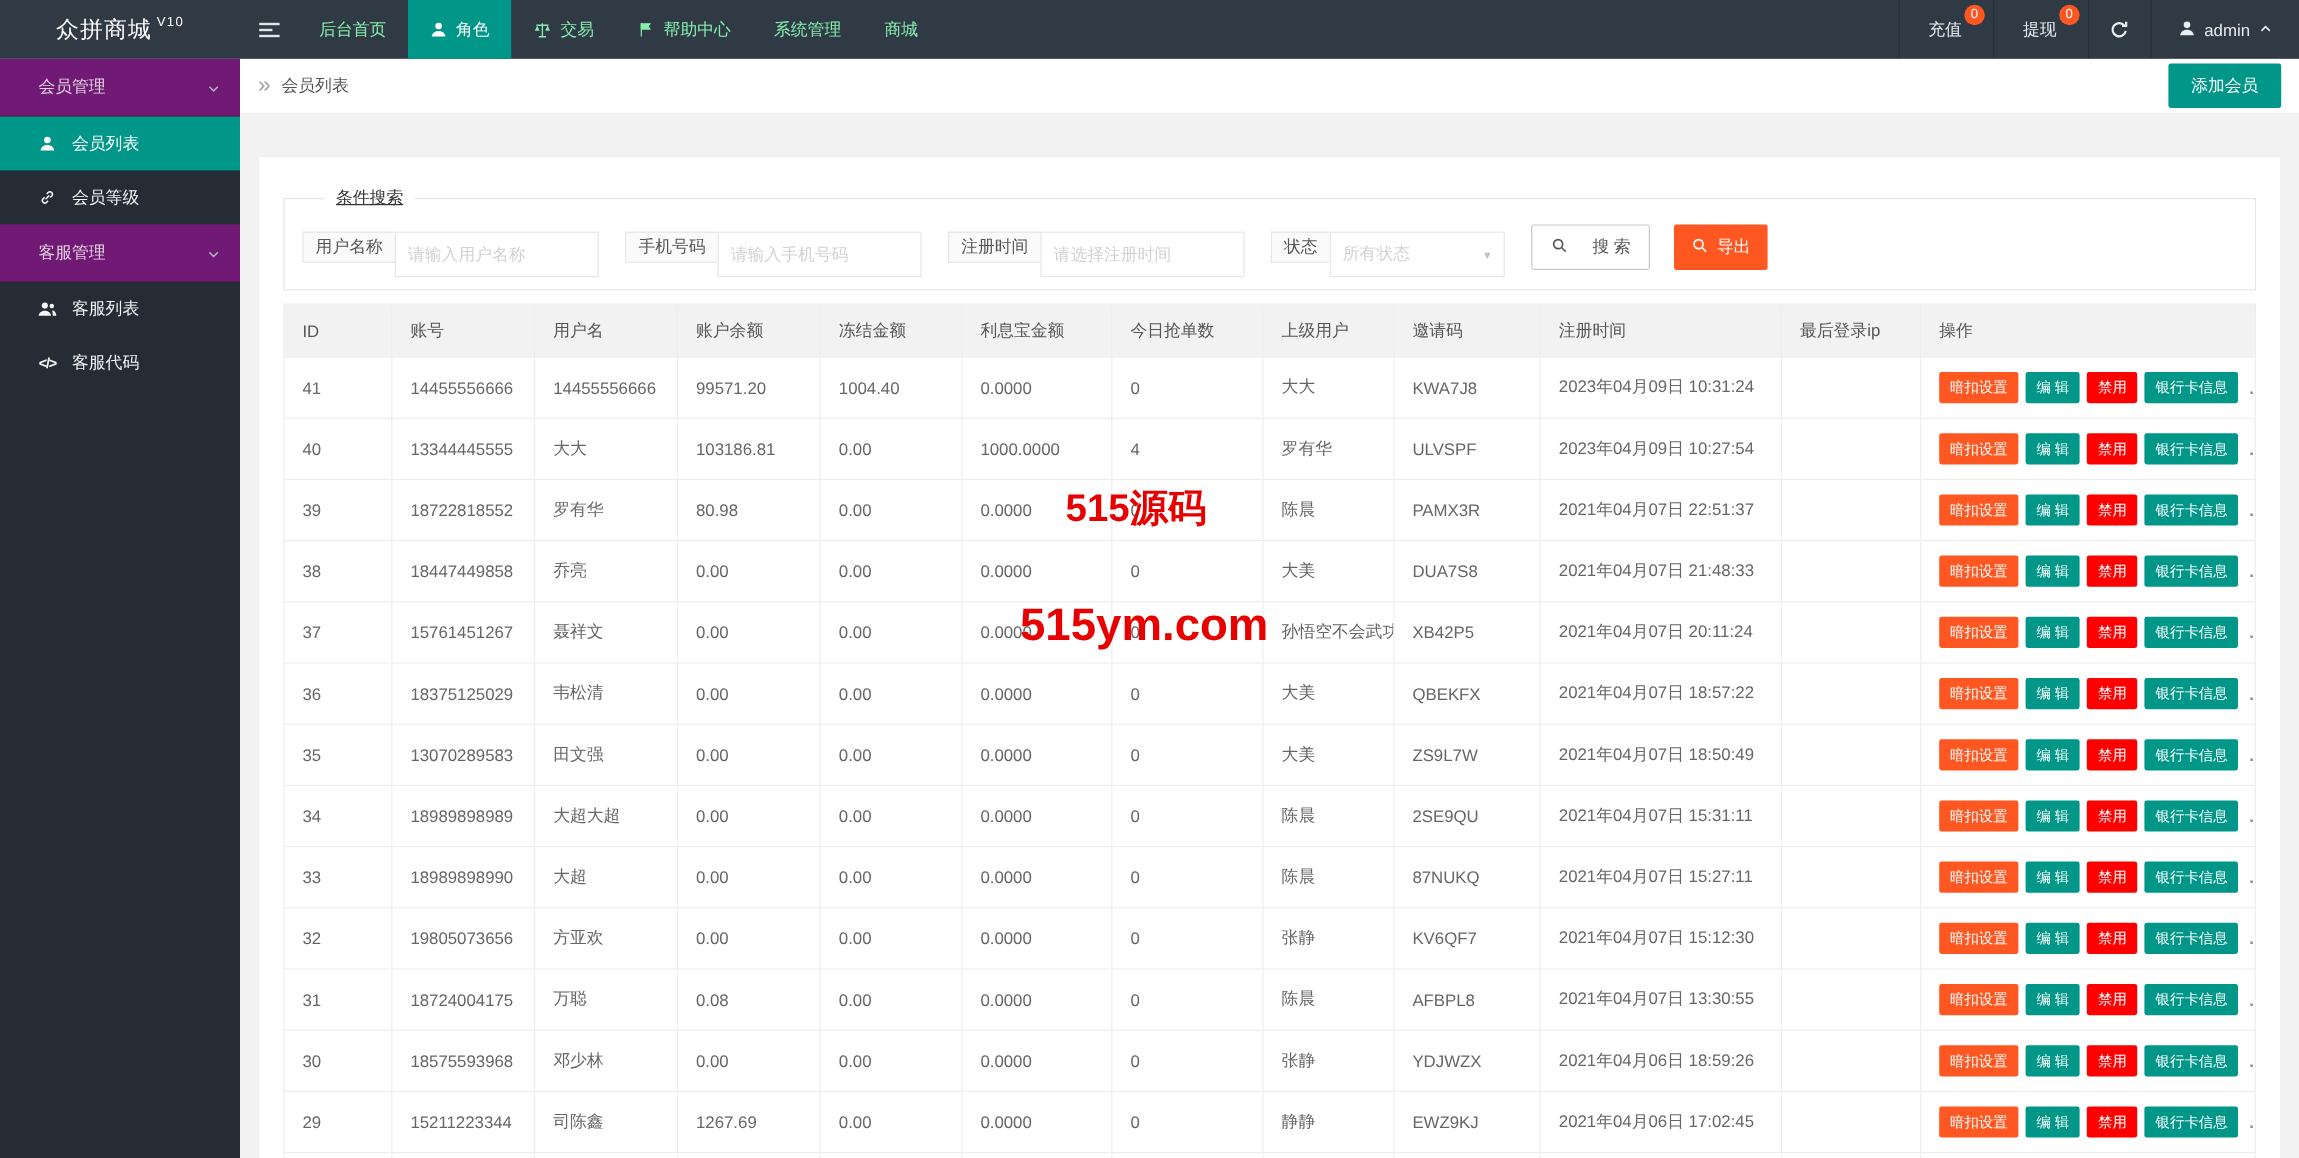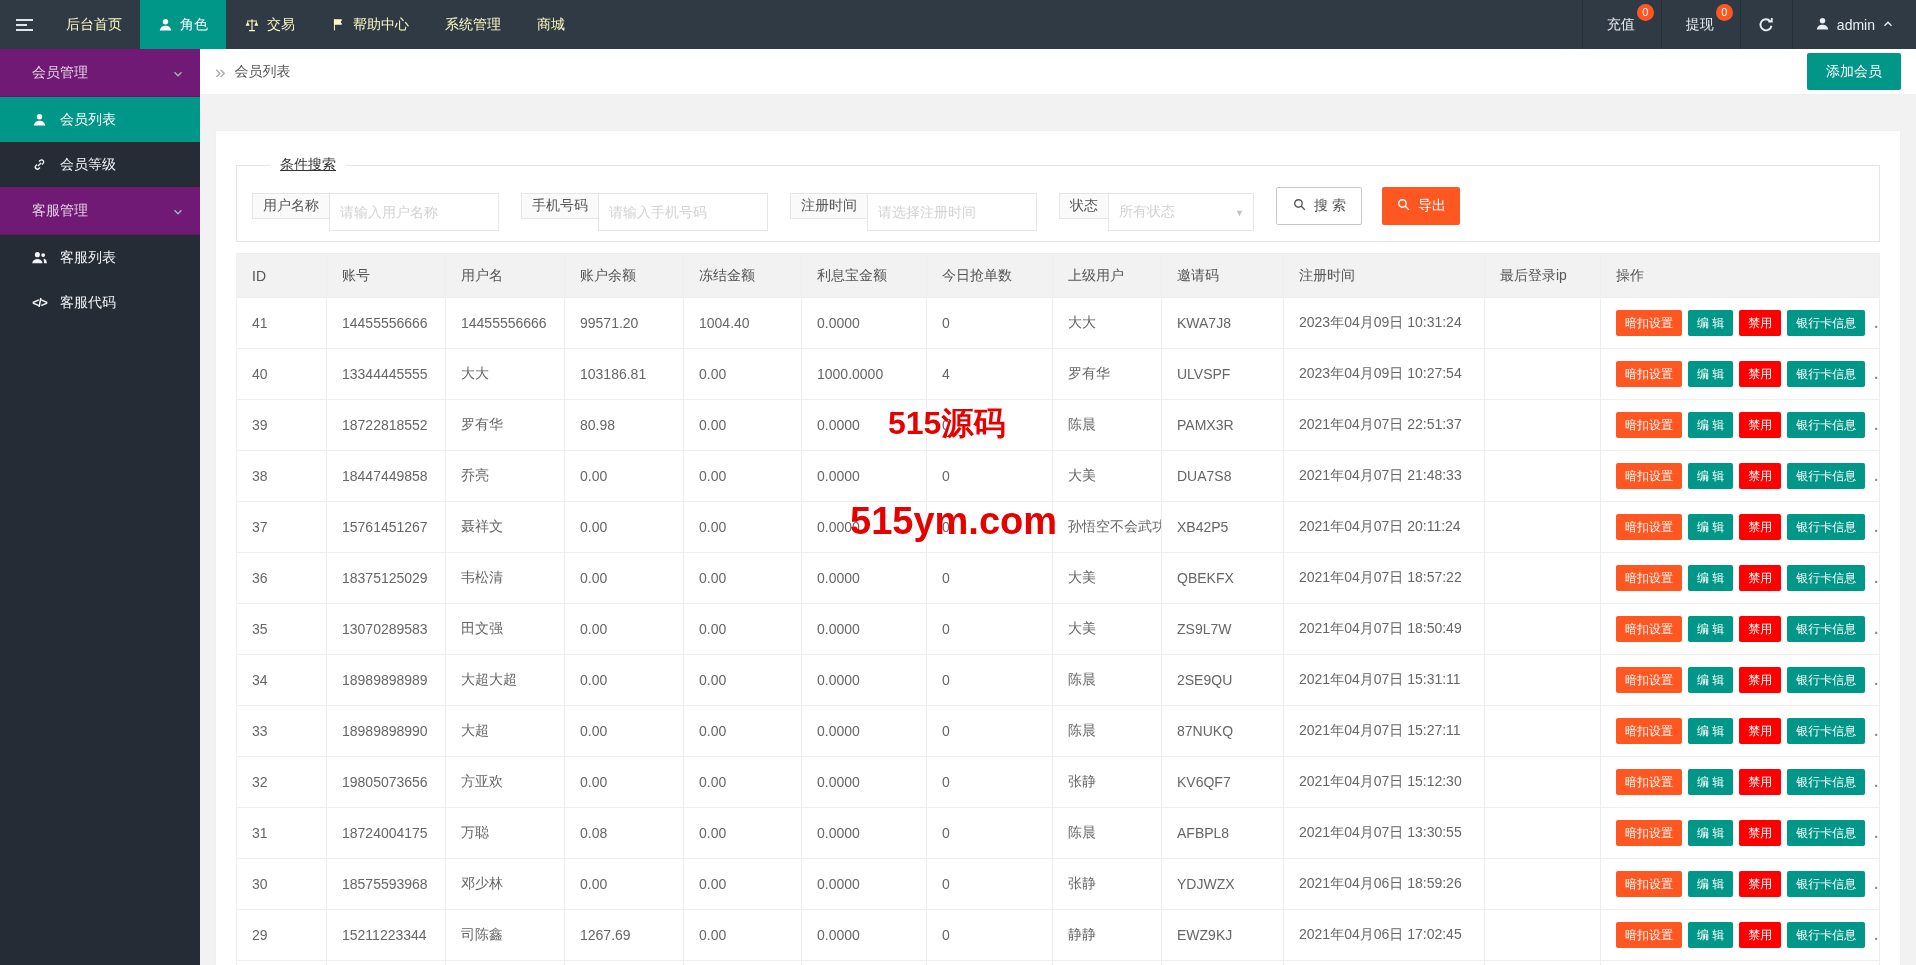--- a/index.html
+++ b/index.html
@@ -9,21 +9,21 @@
   .screen { position:relative; width:1916px; height:965px; overflow:hidden; background:#f2f2f2; }
 
   
   .topbar { position:absolute; top:0; left:0; right:0; height:49px; background:#2f3a45; display:flex; align-items:stretch; z-index:30; }
   .logo { width:200px; color:#fff; font-size:19px; display:flex; align-items:center; justify-content:center; letter-spacing:1px; }
   .logo sup { font-size:11px; margin-left:4px; transform:translateY(-6px); }
   .hamburger { width:48px; display:flex; flex-direction:column; justify-content:center; align-items:center; gap:3px; cursor:pointer; }
   .hamburger i { display:block; width:17px; height:2px; background:#dfe5ea; }
   .hamburger i:nth-child(2){ width:11px; margin-right:6px; }
   .topnav { display:flex; align-items:stretch; }
-  .nav-item { display:flex; align-items:center; gap:7px; padding:0 18px; color:#fef9c3; font-size:14px; cursor:pointer; }
+  .nav-item { display:flex; align-items:center; gap:7px; padding:0 18px; color:#86efac; font-size:14px; cursor:pointer; }
   .nav-item.active { background:#009688; color:#fff; }
   .nav-item .ico { display:flex; align-items:center; }
   .topbar-right { margin-left:auto; display:flex; align-items:stretch; }
   .top-link { position:relative; display:flex; align-items:center; padding:0 26px 0 24px; color:#e9eef2; font-size:14px; border-left:1px solid rgba(0,0,0,.18); cursor:pointer; }
   .badge { position:absolute; top:4px; right:7px; min-width:17px; height:17px; line-height:17px; padding:0 4px; background:#ff5722; color:#fff; font-size:11px; border-radius:9px; text-align:center; }
   .refresh-btn { width:52px; display:flex; align-items:center; justify-content:center; color:#e9eef2; border-left:1px solid rgba(0,0,0,.18); cursor:pointer; }
   .admin-box { display:flex; align-items:center; gap:7px; padding:0 22px; color:#e9eef2; font-size:14px; border-left:1px solid rgba(0,0,0,.18); cursor:pointer; }
 
   
   .sidebar { position:absolute; top:49px; left:0; bottom:0; width:200px; background:#252c35; z-index:20; }
@@ -45,41 +45,45 @@
 
   fieldset.search-field { border:1px solid #e6e6e6; margin-top:10px; padding:13px 15px 16px; }
   fieldset.search-field legend { font-size:14px; color:#333; padding:0 10px; margin-left:18px;text-decoration:underline; }
   .form-row { display:flex; align-items:center; }
   .input-group { display:flex; height:26px; margin-right:22px; }
   .addon { display:flex; align-items:center; padding:0 10px; background:#fafafa; border:1px solid #e6e6e6; border-right:none; color:#555; font-size:14px; white-space:nowrap; }
   .input-group input { width:170px; height:38px; border:1px solid #e6e6e6; padding:0 10px; font-size:14px; color:#666; outline:none; }
   .input-group input::placeholder { color:#d2d2d2; }
   .select-box { position:relative; width:146px; height:38px; border:1px solid #e6e6e6; background:#fff; display:flex; align-items:center; padding:0 24px 0 10px; color:#d2d2d2; font-size:14px; cursor:pointer; }
   .select-box .caret { position:absolute; right:9px; top:14px; font-size:9px; color:#c2c2c2; }
-  .search-btn { height:38px; display:flex; align-items:center; gap:7px; padding:0 15px; background:#fff; border:1px solid #c9c9c9; border-radius:2px; color:#555; font-size:14px; cursor:pointer; margin-left:0; }
+  .search-btn { height:38px; display:flex; align-items:center; gap:20px; padding:0 15px; background:#fff; border:1px solid #c9c9c9; border-radius:2px; color:#555; font-size:14px; cursor:pointer; margin-left:0; }
   .export-btn { height:38px; display:flex; align-items:center; gap:7px; padding:0 14px; background:#ff5722; border:none; border-radius:2px; color:#fff; font-size:14px; cursor:pointer; margin-left:20px; }
 
   table.grid { width:100%; border-collapse:collapse; table-layout:fixed; margin-top:11px; }
   table.grid th { height:44px; background:#f2f2f2; color:#555; font-size:14px; font-weight:normal; text-align:left; padding:0 15px; border:1px solid #eee; }
   table.grid td { height:51px; color:#666; font-size:14px; text-align:left; padding:0 15px; border:1px solid #eee; background:#fff; overflow:hidden; white-space:nowrap; }
   .btns { display:flex; align-items:center; gap:6px; white-space:nowrap; }
   .btn-sm { height:26px; line-height:26px; padding:0 9px; border:none; border-radius:2px; color:#fff; font-size:12px; cursor:pointer; white-space:nowrap; }
   .more-dots { color:#8a8a8a; font-weight:bold; letter-spacing:1px; margin-left:3px; cursor:pointer; }
 
   
   .wm { position:absolute; color:#e60000; font-weight:bold; z-index:40; pointer-events:none; }
   .wm1 { left:888px; top:402px; font-size:32px; }
   .wm2 { left:850px; top:500px; font-size:38px; }
 </style>
 </head>
 <body>
 
 <div class="screen">
 
   <header class="topbar">
+    <div class="logo">
+      <span>众拼商城</span>
+      <sup>V10</sup>
+    </div>
     <div class="hamburger">
         <i></i>
         <i></i>
         <i></i>
       </div>
     <nav class="topnav">
         <div class="nav-item">
           <span>后台首页</span>
         </div>
         <div class="nav-item active">

